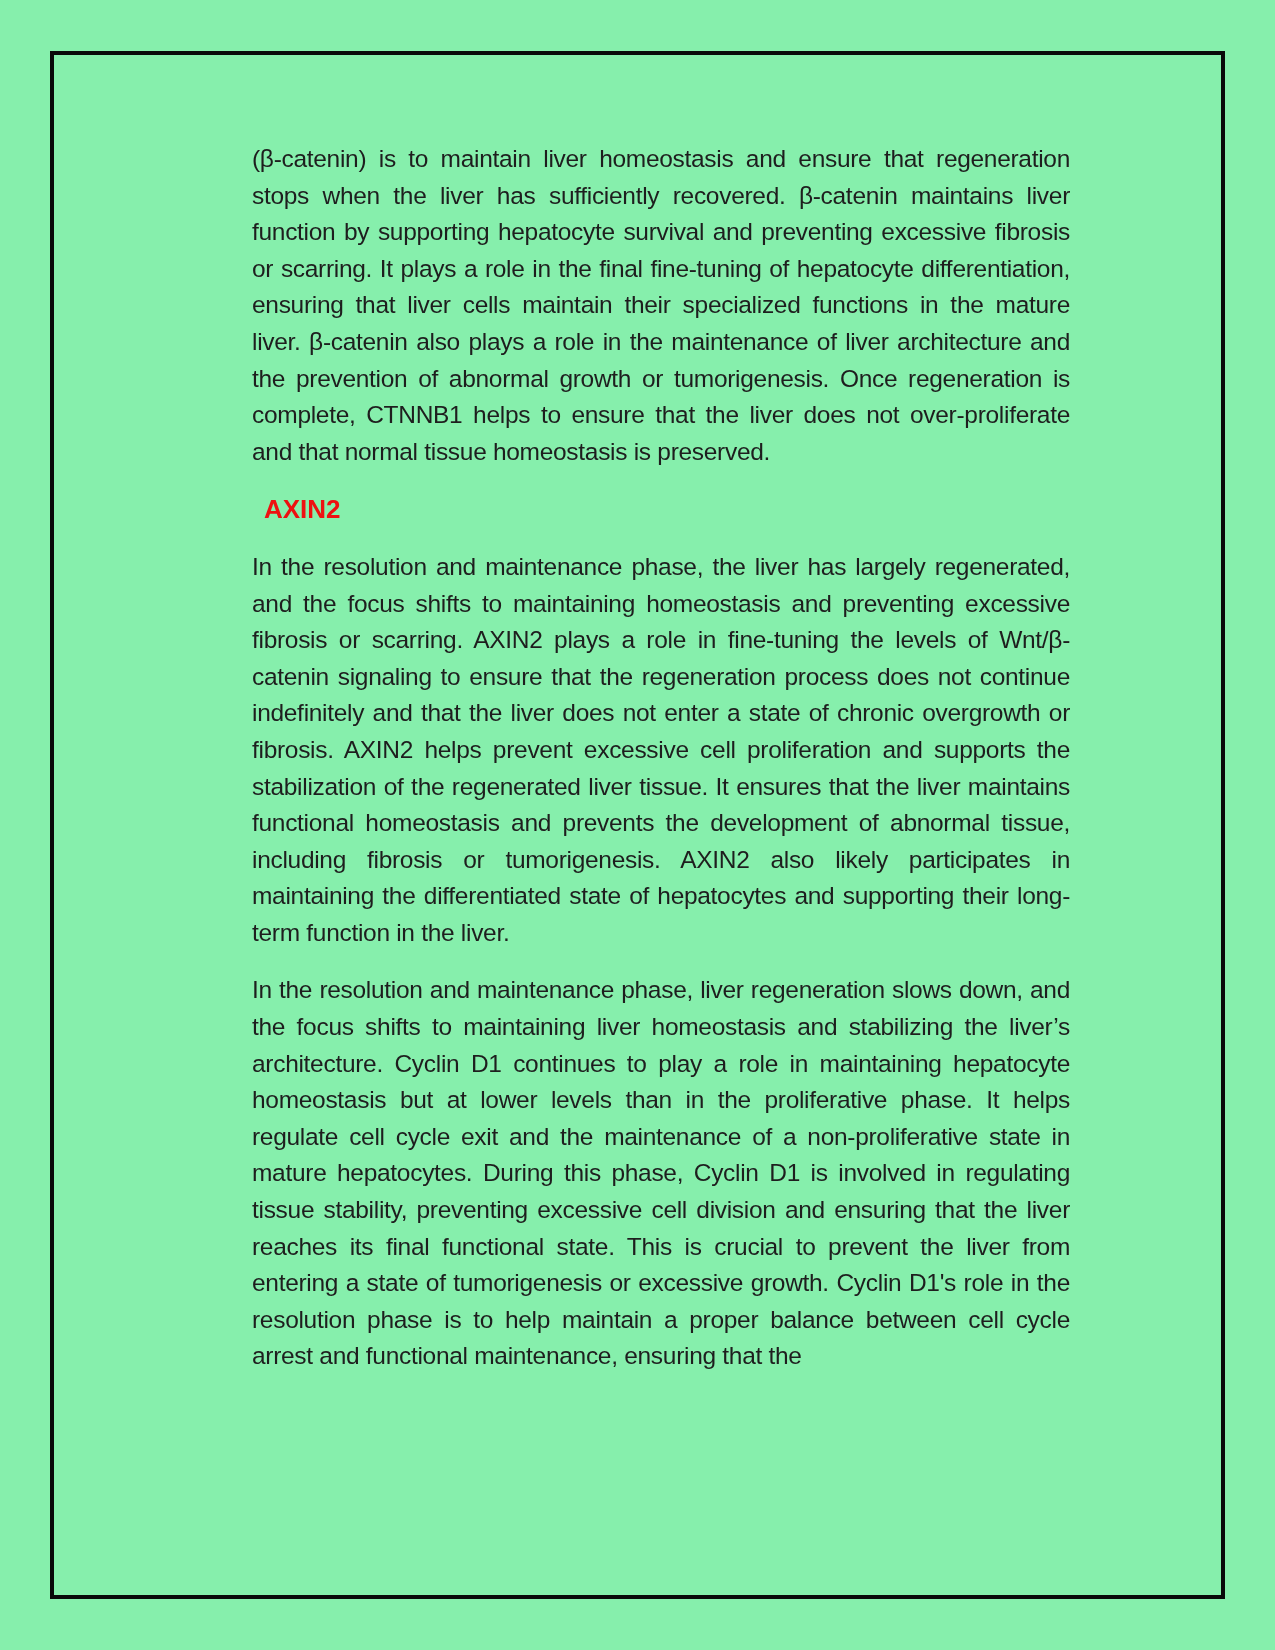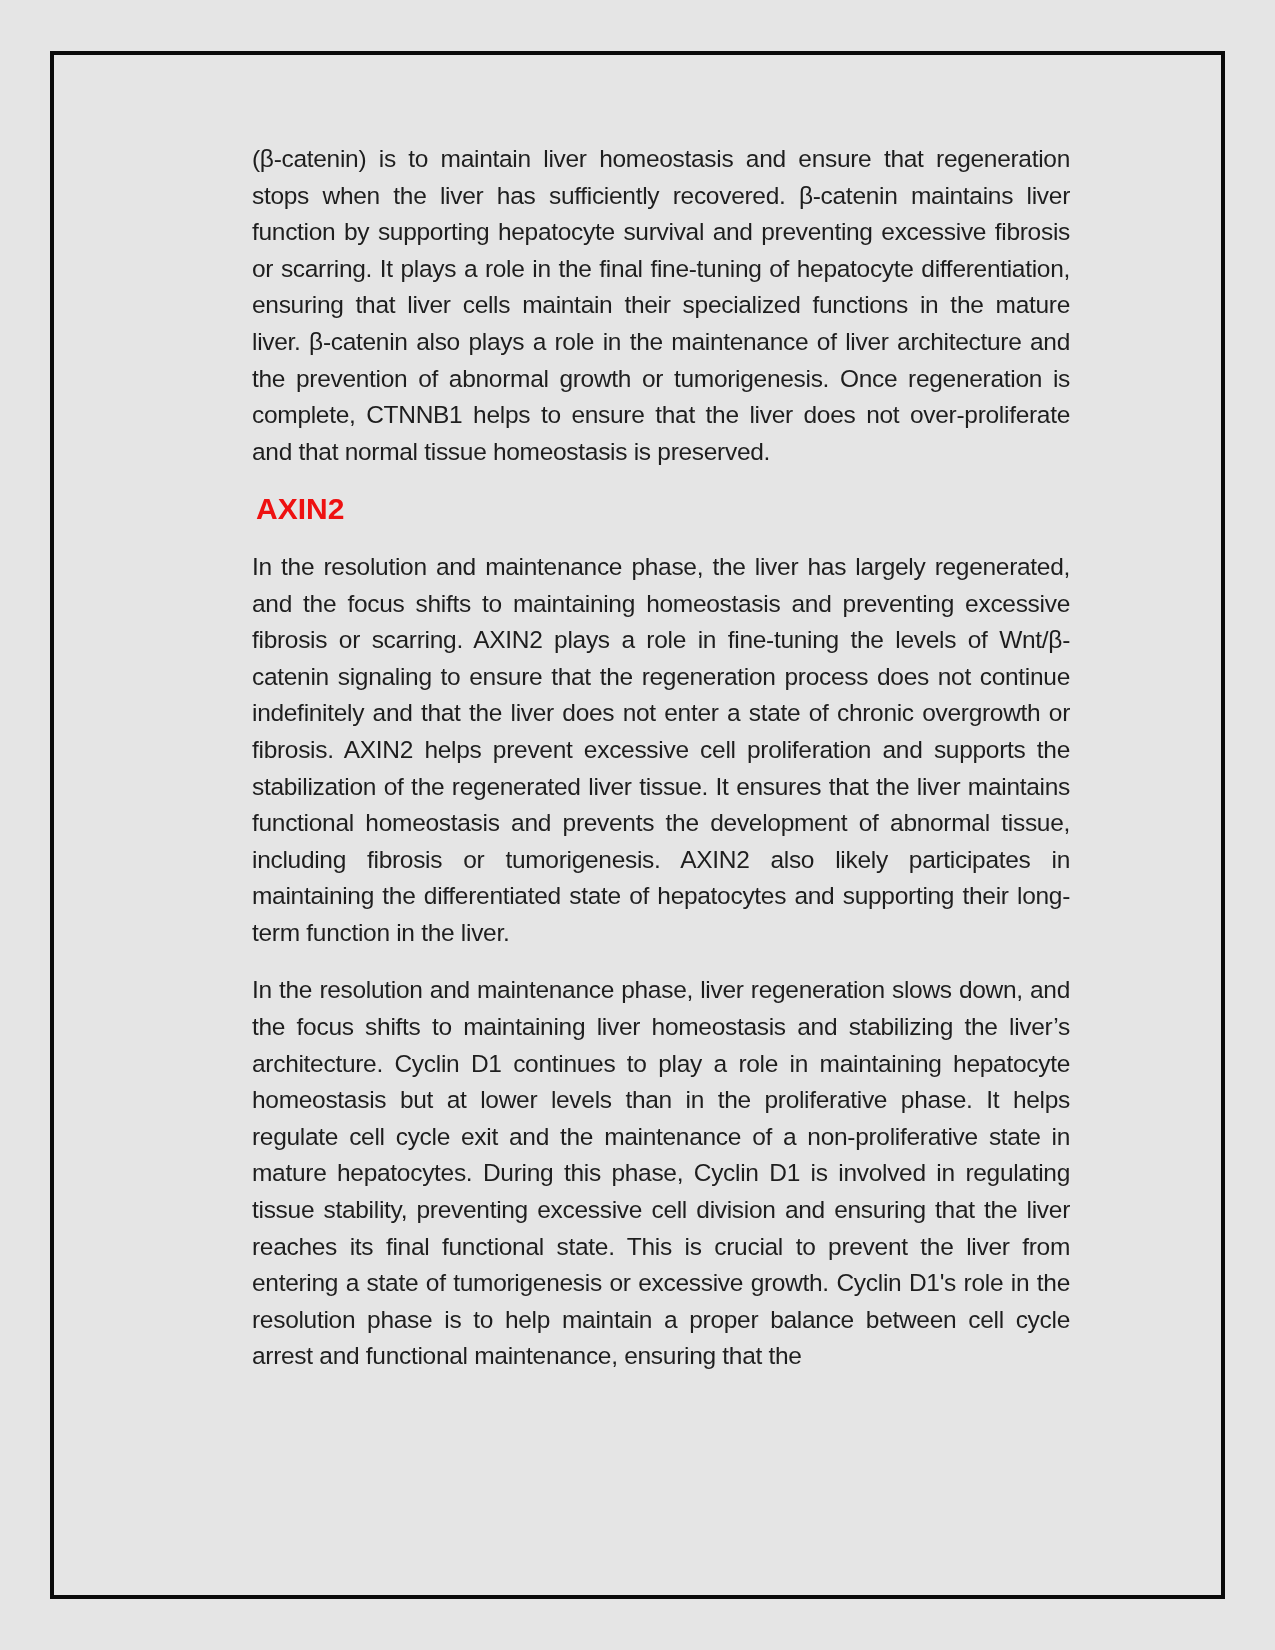--- a/index.html
+++ b/index.html
@@ -4,21 +4,21 @@
 <style>
   html, body {
     margin: 0;
     padding: 0;
     background: #ffffff;
   }
   .page {
     position: relative;
     width: 1275px;
     height: 1650px;
-    background: #e5e5e5;
+    background: #86efac;
     overflow: hidden;
   }
   .page-border {
     position: absolute;
     left: 50px;
     top: 51px;
     width: 1175px;
     height: 1548px;
     border: 4px solid #0a0a0a;
     box-sizing: border-box;
@@ -33,24 +33,24 @@
   .body-paragraph {
     font-size: 24.5px;
     line-height: 36.6px;
     letter-spacing: -0.3px;
     color: #1e1e1e;
     text-align: justify;
     margin: 0 0 21px 0;
     font-weight: 400;
   }
   .gene-heading {
-    font-size: 30px;
+    font-size: 26px;
     line-height: 36.6px;
     font-weight: 600;
-    margin: 0 0 21px 4px;
+    margin: 0 0 21px 12px;
   }
 </style>
 </head>
 <body>
 
 <div class="page">
   <div class="page-border"></div>
   <div class="content">
     <p class="body-paragraph">(β-catenin) is to maintain liver homeostasis and ensure that regeneration stops when the liver has sufficiently recovered. β-catenin maintains liver function by supporting hepatocyte survival and preventing excessive fibrosis or scarring. It plays a role in the final fine-tuning of hepatocyte differentiation, ensuring that liver cells maintain their specialized functions in the mature liver. β-catenin also plays a role in the maintenance of liver architecture and the prevention of abnormal growth or tumorigenesis. Once regeneration is complete, CTNNB1 helps to ensure that the liver does not over-proliferate and that normal tissue homeostasis is preserved.</p>
     <h2 class="gene-heading" style="color: rgb(238, 17, 17);">AXIN2</h2>

